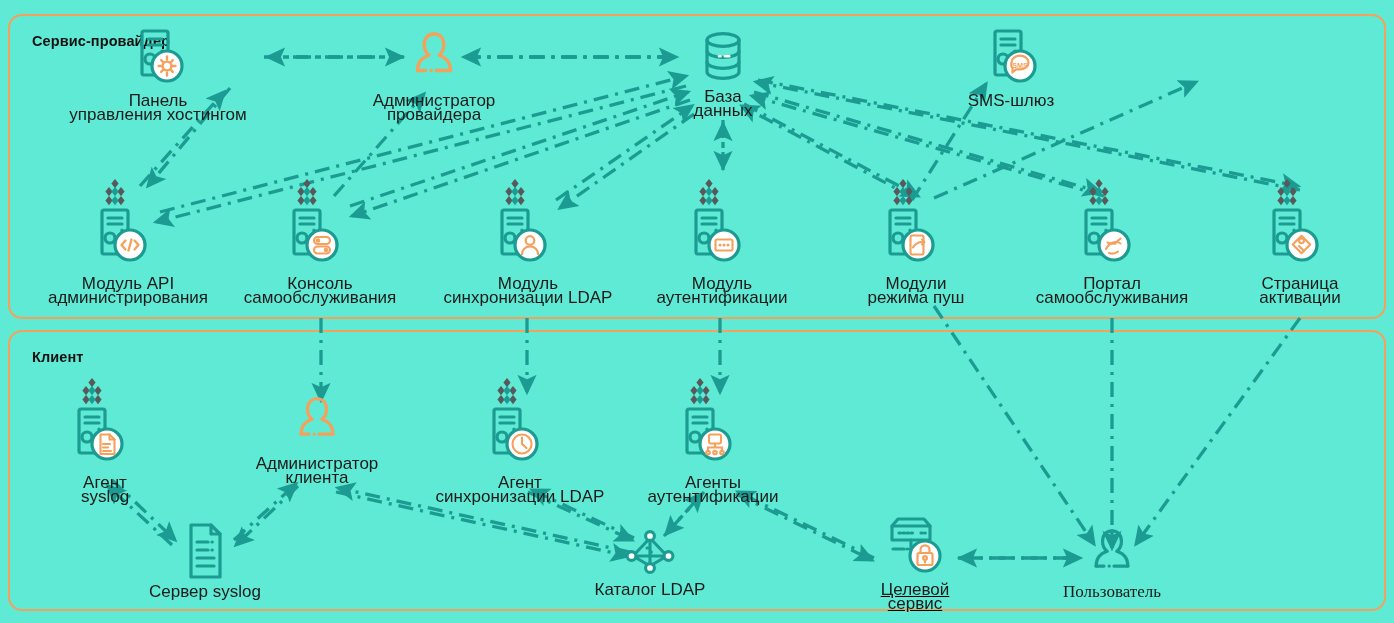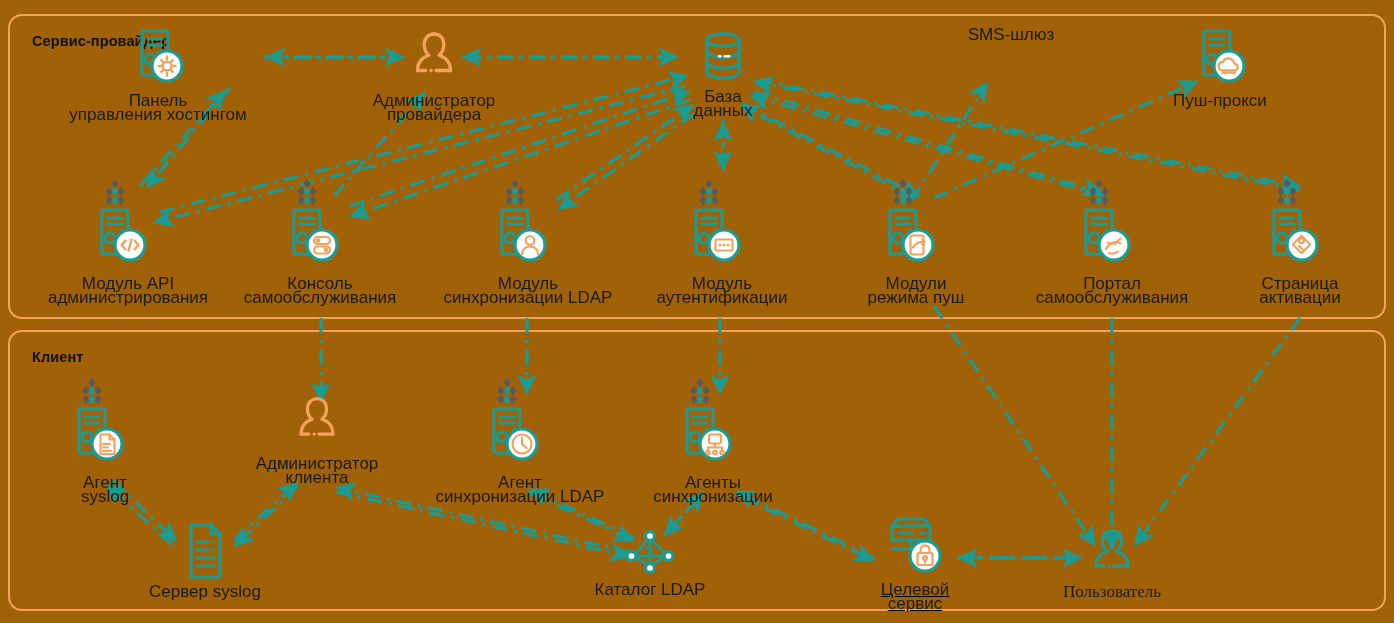--- a/index.html
+++ b/index.html
@@ -1,17 +1,17 @@
 <!DOCTYPE html>
 <html><head>
 <meta charset="utf-8">
 <style>
   html,body{margin:0;padding:0;background:#ffffff;}
   body{font-family:"Liberation Sans","DejaVu Sans",sans-serif;}
-  #canvas{position:relative;width:1394px;height:623px;background:#a16207;overflow:hidden;}
+  #canvas{position:relative;width:1394px;height:623px;background:#5eead4;overflow:hidden;}
   .zone{position:absolute;border:2px solid #F5A15C;border-radius:14px;box-sizing:border-box;}
   #zone-provider{left:8px;top:14px;width:1378px;height:305px;}
   #zone-client{left:8px;top:330px;width:1378px;height:281px;}
   .zone-title{position:absolute;font-size:14.5px;font-weight:bold;color:#111;letter-spacing:.1px;}
   #title-provider{left:32px;top:33px;}
   #title-client{left:32px;top:349px;}
   svg#edges{position:absolute;left:0;top:0;width:1394px;height:623px;pointer-events:none;}
   .node{position:absolute;display:flex;flex-direction:column;align-items:center;}
   .node .glyph{position:relative;display:block;}
   .node .cap{margin-top:1px;font-size:17px;line-height:14.2px;color:#1a1a1a;text-align:center;white-space:pre-line;}
@@ -146,43 +146,40 @@
           <path d="M10 35c0 3.5 7.2 6.4 16 6.4s16-2.9 16-6.4"></path>
           <path d="M22 29.2h1.5 M27.8 29.2h4.5" stroke="#fff" stroke-width="2.6"></path>
         </g>
       </svg>
     </span>
     <span class="cap">База
 данных</span>
   </div>
 
   <div class="node" style="left:1011px;top:27px;width:150px;margin-left:-75px;">
-    <span class="cap">SMS-шлюз</span>
-  </div>
-
-  <div class="node" style="left:1220px;top:27px;width:150px;margin-left:-75px;">
     <span class="glyph">
       <svg width="58" height="62" viewBox="0 0 58 62">
         <g fill="none" stroke="#1B9B92" stroke-width="3.2">
           <rect x="13" y="4" width="26" height="44" rx="2"></rect>
           <line x1="19" y1="12" x2="33" y2="12" stroke-linecap="round"></line>
           <line x1="19" y1="18" x2="33" y2="18" stroke-linecap="round"></line>
           <circle cx="21" cy="32" r="5"></circle>
           <line x1="33" y1="24" x2="33" y2="25" stroke-linecap="round"></line>
           <line x1="33" y1="32" x2="33" y2="38" stroke-linecap="round"></line>
           <circle cx="38" cy="39" r="15" fill="#fff"></circle>
         </g>
-        <g fill="none" stroke="#F5A15C" stroke-width="2.3" stroke-linecap="round" stroke-linejoin="round">
-          <path d="M31 43.5a4.3 4.3 0 0 1 .8-8.5 6 6 0 0 1 11.4 1.6 3.6 3.6 0 0 1 1.3 6.9z"></path>
-          <path d="M31.5 45.8h4 M38 45.8h.3 M40.5 45.8h3.5"></path>
-        </g>
-      </svg>
-    </span>
-    <span class="cap">Пуш-прокси</span>
-  </div>
+        <g fill="none" stroke="#F5A15C" stroke-width="2.2">
+          <path d="M29.5 35.5a8.5 6.8 0 1 1 8.5 6.8h-4l-3.5 3.2v-4.2a6.8 6.8 0 0 1-1-5.8z" stroke-linejoin="round"></path>
+        </g>
+        <text x="38" y="41" font-size="7.2" font-family="Liberation Sans, sans-serif" font-weight="bold" fill="#F5A15C" text-anchor="middle">SMS</text>
+      </svg>
+    </span>
+    <span class="cap">SMS-шлюз</span>
+  </div>
+
 
   <div class="node" style="left:128px;top:176px;width:190px;margin-left:-95px;">
     <span class="glyph">
       <svg width="64" height="96" viewBox="0 0 64 96">
         <g fill="#58595B">
           <path d="M19 3l3.6 4.6L19 12.2 15.4 7.6z"></path>
           <path d="M13 11l3.6 4.6L13 20.2 9.4 15.6z"></path>
           <path d="M25 11l3.6 4.6L25 20.2 21.4 15.6z"></path>
           <path d="M13 20l3.6 4.6L13 29.2 9.4 24.6z"></path>
           <path d="M25 20l3.6 4.6L25 29.2 21.4 24.6z"></path>
@@ -528,21 +525,21 @@
         <g fill="none" stroke="#F5A15C" stroke-width="2.1" stroke-linecap="round">
           <rect x="28" y="59.5" width="12" height="9" rx="1.4"></rect>
           <path d="M34 68.5v4 M27 76v-3.5h14V76"></path>
           <circle cx="27" cy="77.5" r="1.8"></circle>
           <circle cx="34" cy="77.5" r="1.8"></circle>
           <circle cx="41" cy="77.5" r="1.8"></circle>
         </g>
       </svg>
     </span>
     <span class="cap">Агенты
-синхронизации</span>
+аутентификации</span>
   </div>
 
   <div class="node" style="left:205px;top:522px;width:170px;margin-left:-85px;">
     <span class="glyph">
       <svg width="44" height="58" viewBox="0 0 44 58">
         <g fill="none" stroke="#1B9B92" stroke-width="3.2" stroke-linejoin="round" stroke-linecap="round">
           <path d="M8 3h20l9 9v43H8z"></path>
           <path d="M28 3v9h9"></path>
           <path d="M14 20h11 M29 20h.3 M14 28h11 M29 28h.3 M14 36h17 M14 44h17"></path>
         </g>

